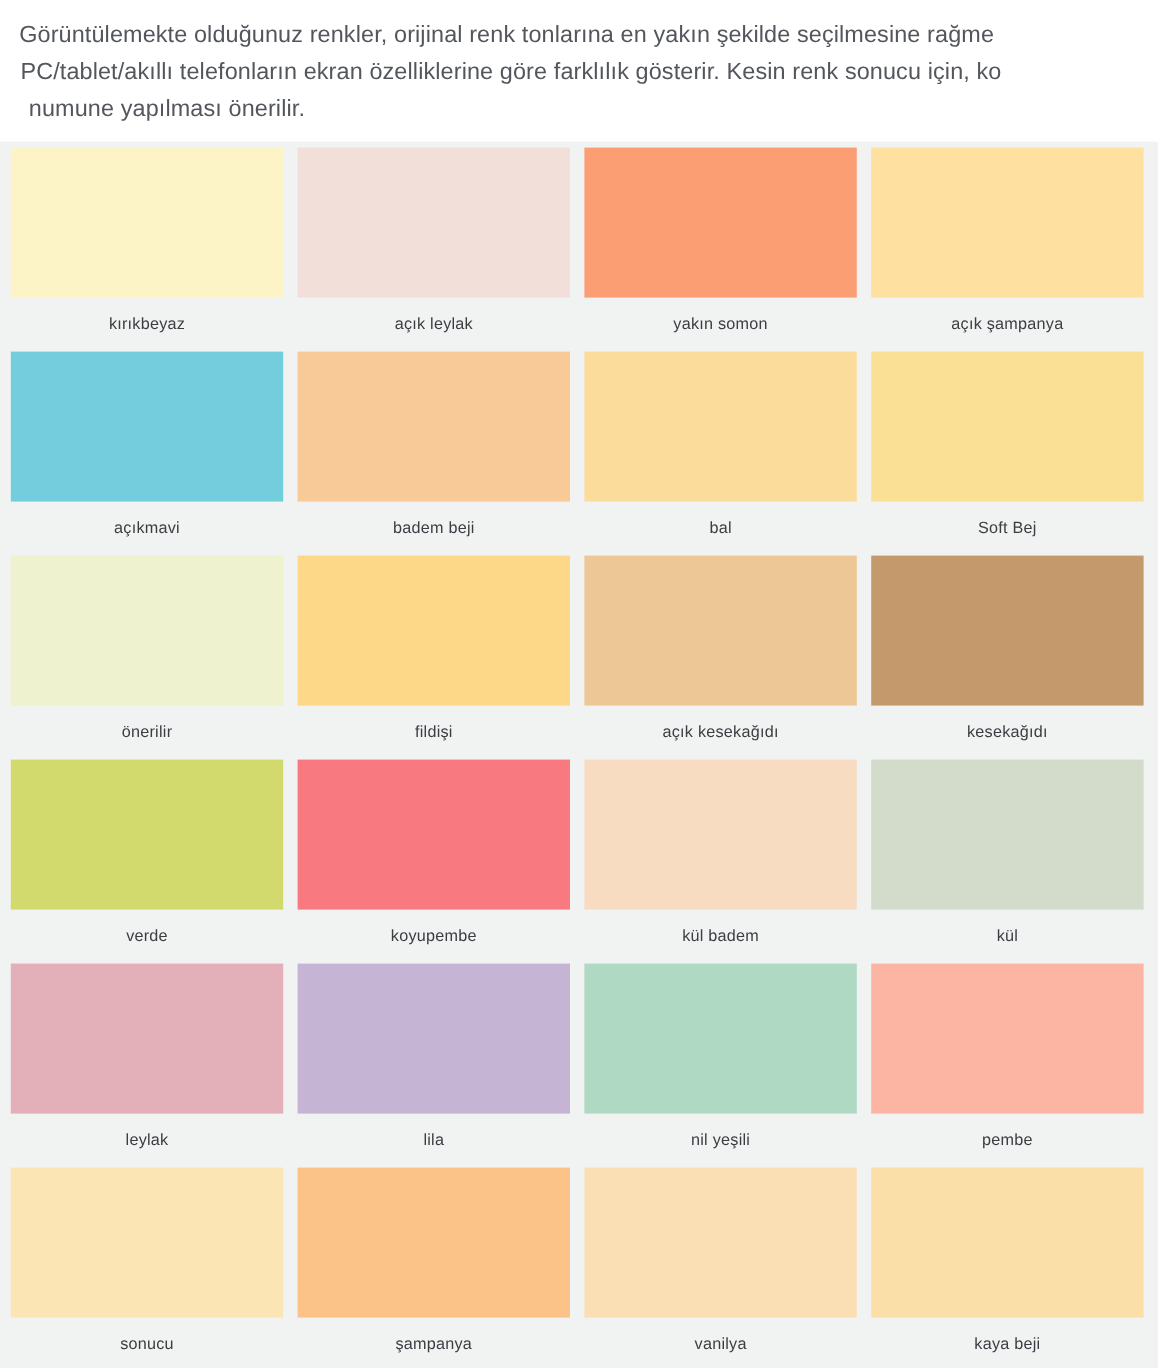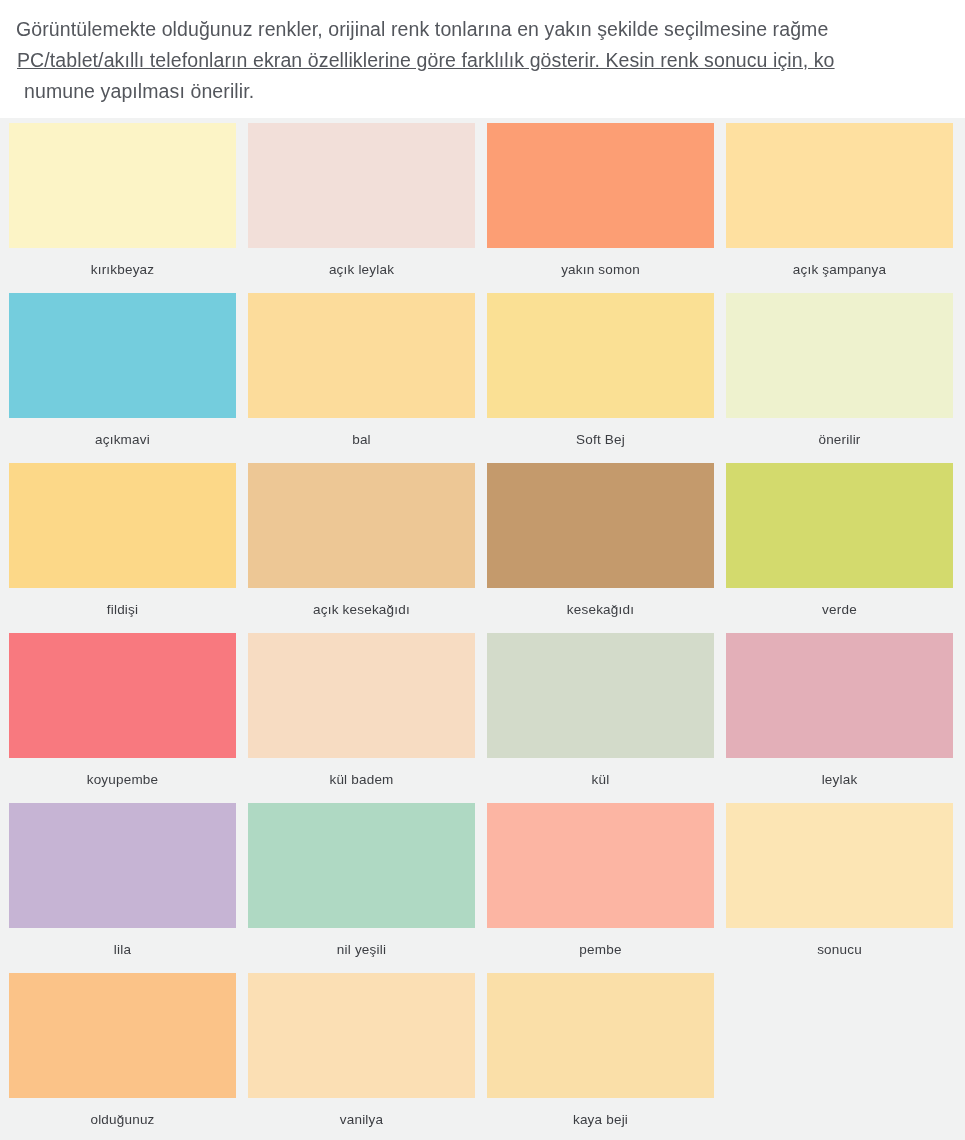--- a/index.html
+++ b/index.html
@@ -36,21 +36,21 @@
     white-space: nowrap;
   }
   .disclaimer p {
     margin: 0;
     font-size: 19.5px;
     line-height: 31px;
     color: #53565c;
     letter-spacing: 0.1px;
     white-space: nowrap;
   }
-  .disclaimer p.l2 { text-indent: 1px; text-decoration: underline; }
+  .disclaimer p.l2 { text-indent: 1px; }
   .disclaimer p.l3 { text-indent: 8px; }
 
   
   .grid-wrap {
     position: absolute;
     top: 118px;
     left: 0;
     width: 965px;
     height: 1022px;
     background: #f1f2f2;
@@ -123,20 +123,24 @@
           <div class="label">yakın somon</div>
         </div>
         <div class="cell c3">
           <div class="swatch" title="açık şampanya" style="background: rgb(254, 224, 160);"></div>
           <div class="label">açık şampanya</div>
         </div>
         <div class="cell c0">
           <div class="swatch" title="açıkmavi" style="background: rgb(116, 205, 221);"></div>
           <div class="label">açıkmavi</div>
         </div>
+        <div class="cell c1">
+          <div class="swatch" title="badem beji" style="background: rgb(248, 202, 152);"></div>
+          <div class="label">badem beji</div>
+        </div>
         <div class="cell c2">
           <div class="swatch" title="bal" style="background: rgb(252, 220, 155);"></div>
           <div class="label">bal</div>
         </div>
         <div class="cell c3">
           <div class="swatch" title="Soft Bej" style="background: rgb(250, 224, 148);"></div>
           <div class="label">Soft Bej</div>
         </div>
         <div class="cell c0">
           <div class="swatch" title="buzbeyazı" style="background: rgb(238, 242, 206);"></div>
@@ -185,21 +189,21 @@
         <div class="cell c3">
           <div class="swatch" title="pembe" style="background: rgb(252, 181, 163);"></div>
           <div class="label">pembe</div>
         </div>
         <div class="cell c0">
           <div class="swatch" title="sahlebi" style="background: rgb(252, 229, 180);"></div>
           <div class="label">sonucu</div>
         </div>
         <div class="cell c1">
           <div class="swatch" title="şampanya" style="background: rgb(251, 195, 136);"></div>
-          <div class="label">olduğunuz</div>
+          <div class="label">şampanya</div>
         </div>
         <div class="cell c2">
           <div class="swatch" title="vanilya" style="background: rgb(251, 223, 180);"></div>
           <div class="label">vanilya</div>
         </div>
         <div class="cell c3">
           <div class="swatch" title="kaya beji" style="background: rgb(250, 223, 168);"></div>
           <div class="label">kaya beji</div>
         </div>
       </div>

